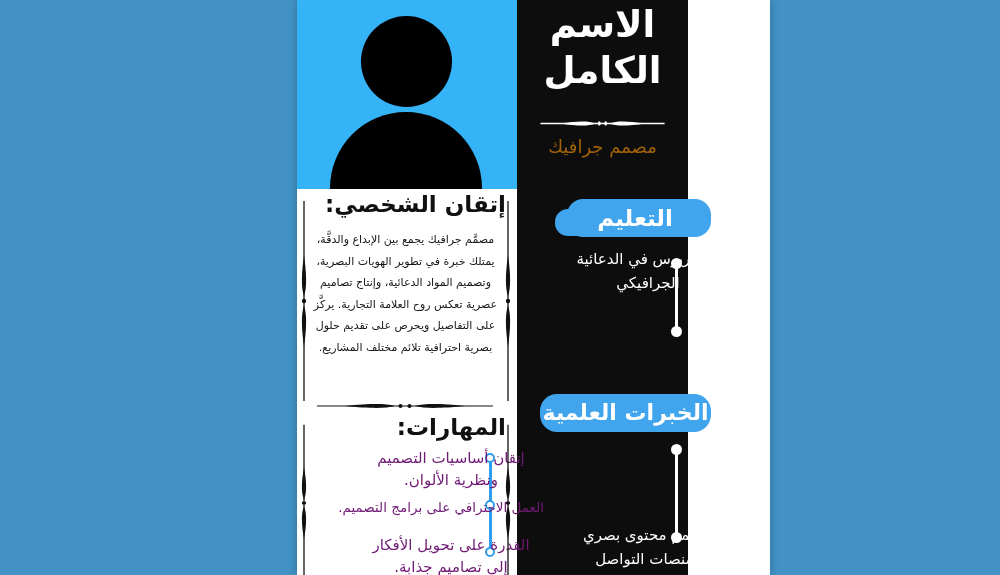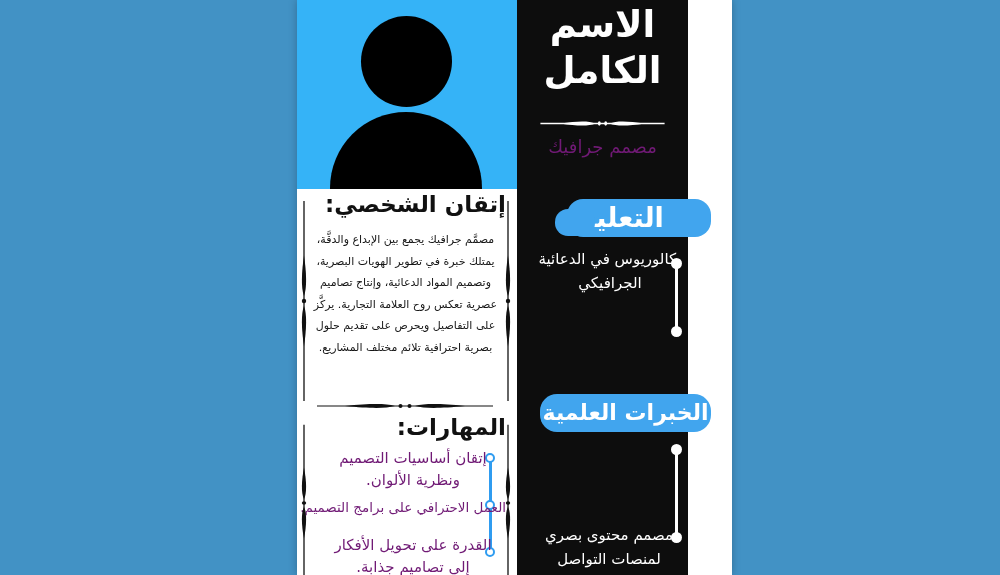--- a/index.html
+++ b/index.html
@@ -7,37 +7,37 @@
     --photo-blue:#35b3f7;
     --badge-blue:#41a5ee;
     --timeline-blue:#2f9cf0;
     --ink:#0d0d0d;
     --paper:#ffffff;
   }
   *{margin:0;padding:0;box-sizing:border-box;}
   html,body{width:1000px;height:575px;overflow:hidden;}
   body{font-family:"DejaVu Sans","Liberation Sans",sans-serif;background:var(--outer-blue);}
   .stage{position:relative;width:1000px;height:575px;background:var(--outer-blue);overflow:hidden;}
-  .page{position:absolute;left:297px;top:0;width:435px;height:575px;background:var(--paper);
+  .page{position:absolute;left:297px;top:0;width:473px;height:575px;background:var(--paper);
         overflow:hidden;box-shadow:0 0 8px rgba(0,0,0,.25);}
   
   .photo-box{position:absolute;left:0;top:0;width:220px;height:189px;background:var(--photo-blue);overflow:hidden;}
   .avatar-head{position:absolute;left:64px;top:16px;width:91px;height:91px;border-radius:50%;background:#000;}
   .avatar-body{position:absolute;left:33px;top:112px;width:152px;height:120px;border-radius:78px 78px 0 0;background:#000;}
   
   .black-col{position:absolute;left:220px;top:0;width:171px;height:575px;background:var(--ink);}
   .name-title{position:absolute;left:220px;top:2px;width:171px;color:#fff;font-size:37px;font-weight:bold;
               line-height:1.24;text-align:center;direction:rtl;}
   .name-divider{position:absolute;left:242px;top:117px;width:127px;height:13px;color:#fff;}
-  .job-subtitle{position:absolute;left:220px;top:136px;width:171px;color:#701a75;font-size:18px;
+  .job-subtitle{position:absolute;left:220px;top:136px;width:171px;color:#a16207;font-size:18px;
                 text-align:center;direction:rtl;}
   
   .badge{position:absolute;height:38px;background:var(--badge-blue);border-radius:16px;color:#fff;
          font-weight:bold;direction:rtl;line-height:38px;white-space:nowrap;}
-  .badge-edu{left:270px;top:199px;width:144px;font-size:27px;text-align:left;padding-left:8px;padding-right:16px;}
+  .badge-edu{left:270px;top:199px;width:144px;font-size:23px;text-align:center;padding-left:8px;padding-right:16px;}
   .badge-edu::before{content:"";position:absolute;left:-12px;bottom:1px;width:40px;height:27px;
                      border-radius:13px;background:var(--badge-blue);z-index:-0;}
   .badge-exp{left:243px;top:394px;width:171px;font-size:22px;text-align:center;border-radius:17px;}
   
   .tl-line-white{position:absolute;width:3px;background:#fff;}
   .tl-dot-white{position:absolute;width:11px;height:11px;border-radius:50%;background:#fff;}
   .tl-item{position:absolute;color:#fff;font-size:15px;line-height:24px;text-align:center;direction:rtl;}
   .edu-line{left:378px;top:263px;height:68px;}
   .edu-dot-1{left:374px;top:258px;}
   .edu-dot-2{left:374px;top:326px;}

